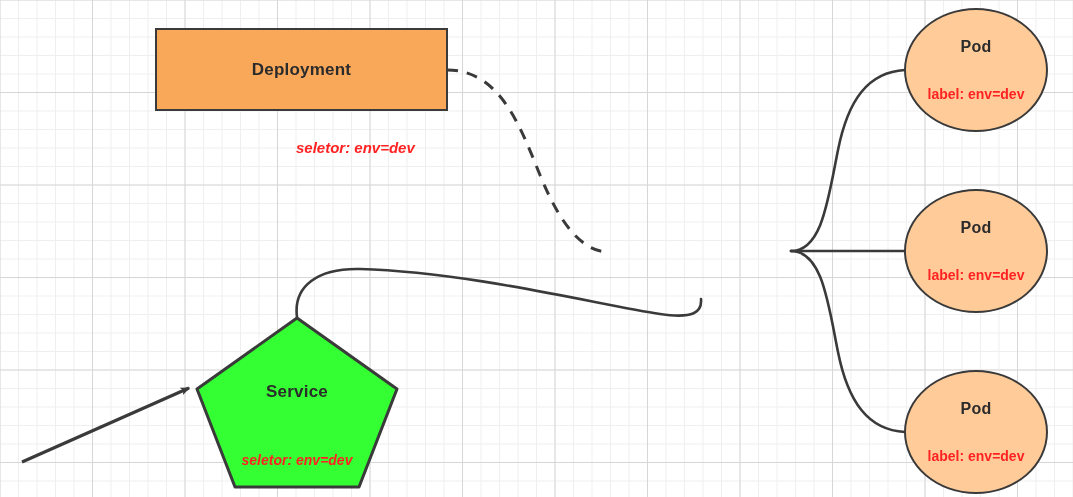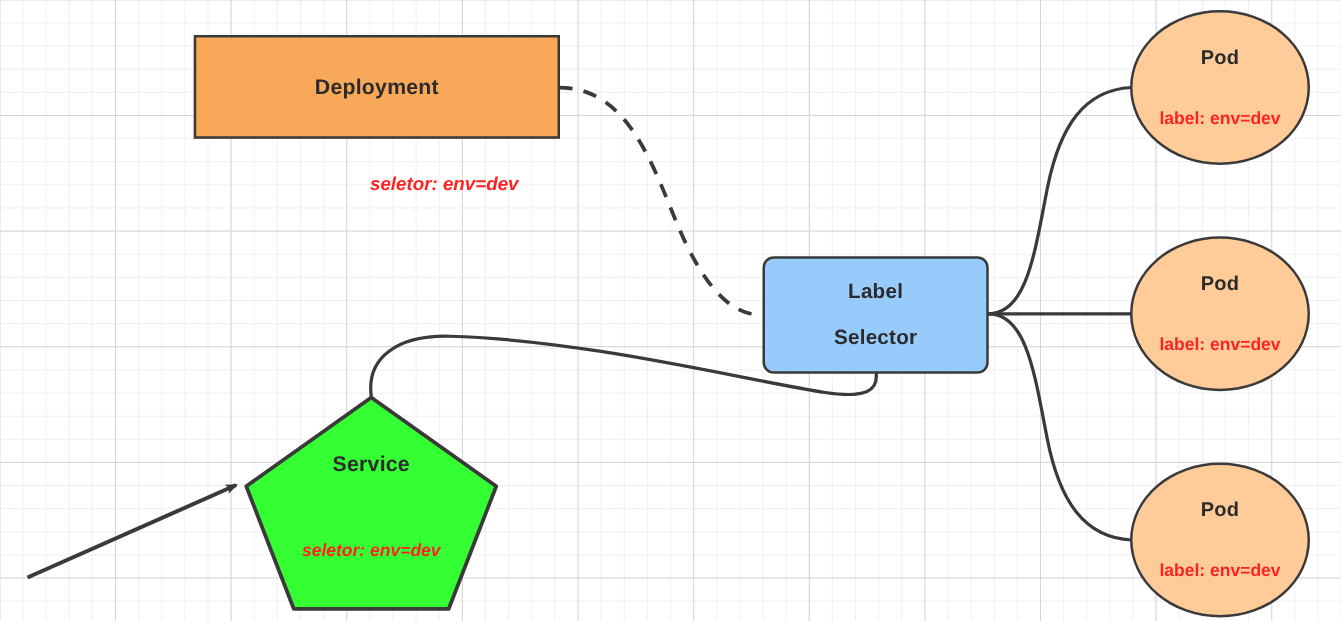--- a/index.html
+++ b/index.html
@@ -113,21 +113,21 @@
     position: absolute;
     left: 0; top: 0;
     width: 206px;
     height: 174px;
   }
   #service .node-title,
   #service .node-sub-red {
     position: relative;
     z-index: 2;
   }
-  #service .node-title { font-size: 17px; }
+  #service .node-title { font-size: 17px; margin-top: 20px; }
   #service .node-sub-red { font-size: 14px; }
 
   
   #deployment-selector-label {
     position: absolute;
     left: 296px;
     top: 139px;
     color: #ff2222;
     font-weight: bold;
     font-style: italic;
@@ -159,24 +159,20 @@
 
     <path d="M22,462 L189,388" fill="none" stroke="#3a3a3a" stroke-width="3.2" marker-end="url(#arrowhead)"></path>
   </svg>
 
   <div class="node" id="deployment">
     <span class="node-title">Deployment</span>
   </div>
 
   <div id="deployment-selector-label">seletor:  env=dev</div>
 
-  <div class="node" id="label-selector">
-    <span class="node-title">Label</span>
-    <span class="node-title">Selector</span>
-  </div>
 
   <div class="node pod" id="pod-1">
     <span class="node-title">Pod</span>
     <span class="node-sub-red">label: env=dev</span>
   </div>
 
   <div class="node pod" id="pod-2">
     <span class="node-title">Pod</span>
     <span class="node-sub-red">label: env=dev</span>
   </div>

